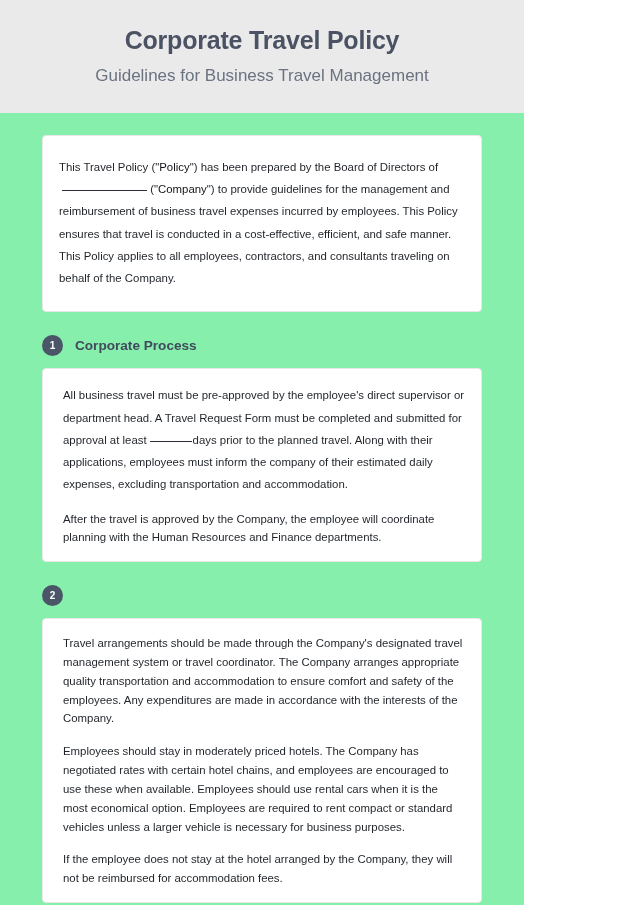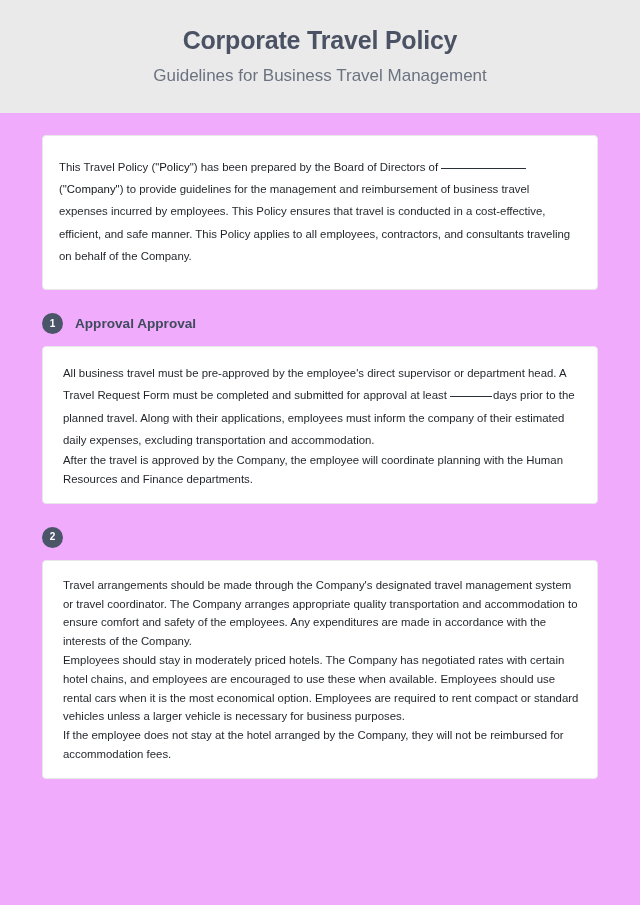--- a/index.html
+++ b/index.html
@@ -7,23 +7,23 @@
     padding: 0;
   }
   body {
     width: 640px;
     height: 905px;
     background: #ffffff;
     font-family: "Liberation Sans", sans-serif;
     -webkit-font-smoothing: antialiased;
   }
   .page {
-    width: 640px;
+    width: 524px;
     min-height: 905px;
-    background: #f0abfc;
+    background: #86efac;
     position: relative;
   }
 
   
   .doc-header {
     background: #eaeaea;
     padding: 26px 20px 24px 20px;
     text-align: center;
     height: 63px;
     box-sizing: content-box;
@@ -61,20 +61,21 @@
     padding: 20px 16px 22px 16px;
   }
 
   .para {
     margin: 0;
     font-size: 11.4px;
     color: #1f2328;
     line-height: 1.95;
   }
   .para + .para {
+    margin-top: 14px;
   }
   .para.tight {
     line-height: 1.65;
   }
   .para b {
     font-weight: normal;
     color: #111418;
     text-align: center;
   }
 
@@ -125,21 +126,21 @@
   </div>
 
   <div class="doc-body">
 
     <div class="card intro">
       <p class="para"><span>This Travel Policy ("</span><b>Policy</b><span>") has been prepared by the Board of Directors of</span><span class="blank-line blank-long"></span> <span>("</span><b>Company</b><span>") to provide guidelines for the management and reimbursement of business travel expenses incurred by employees. This Policy ensures that travel is conducted in a cost-effective, efficient, and safe manner. This Policy applies to all employees, contractors, and consultants traveling on behalf of the Company.</span></p>
     </div>
 
     <div class="section-heading">
       <div class="section-badge">1</div>
-      <h2 class="section-title">Approval Approval</h2>
+      <h2 class="section-title">Corporate Process</h2>
     </div>
     <div class="card">
       <p class="para"><span>All business travel must be pre-approved by the employee's direct supervisor or department head. A Travel Request Form must be completed and submitted for approval at least</span><span class="blank-line blank-short"></span><span>days prior to the planned travel. Along with their applications, employees must inform the company of their estimated daily expenses, excluding transportation and accommodation.</span></p>
       <p class="para tight">After the travel is approved by the Company, the employee will coordinate planning with the Human Resources and Finance departments.</p>
     </div>
 
     <div class="section-heading">
       <div class="section-badge">2</div>
     </div>
     <div class="card">

